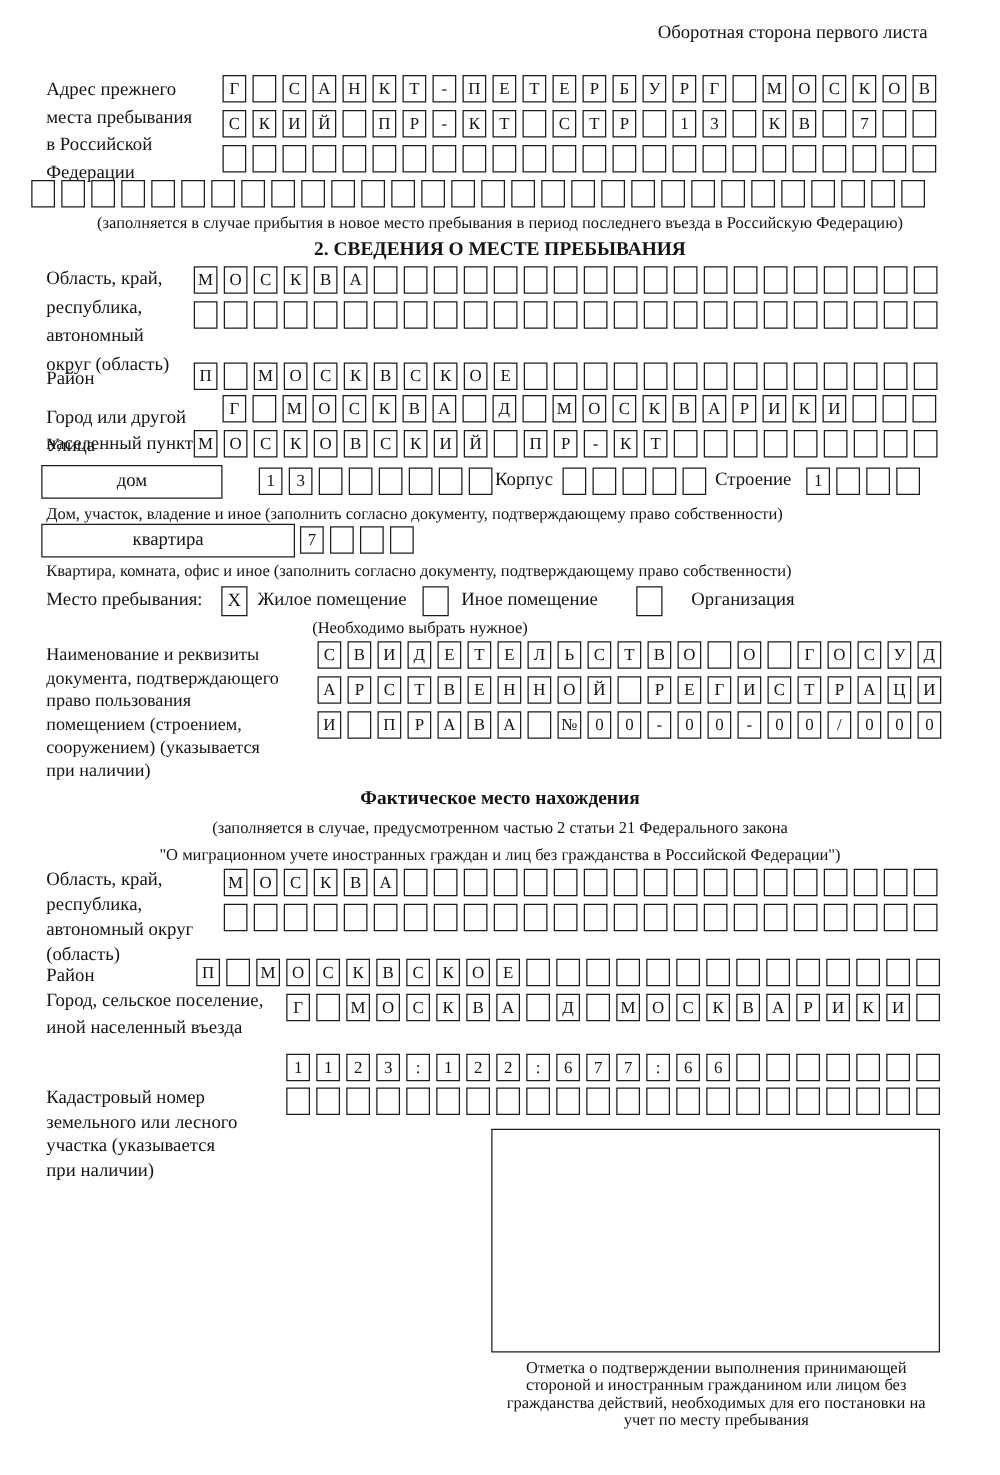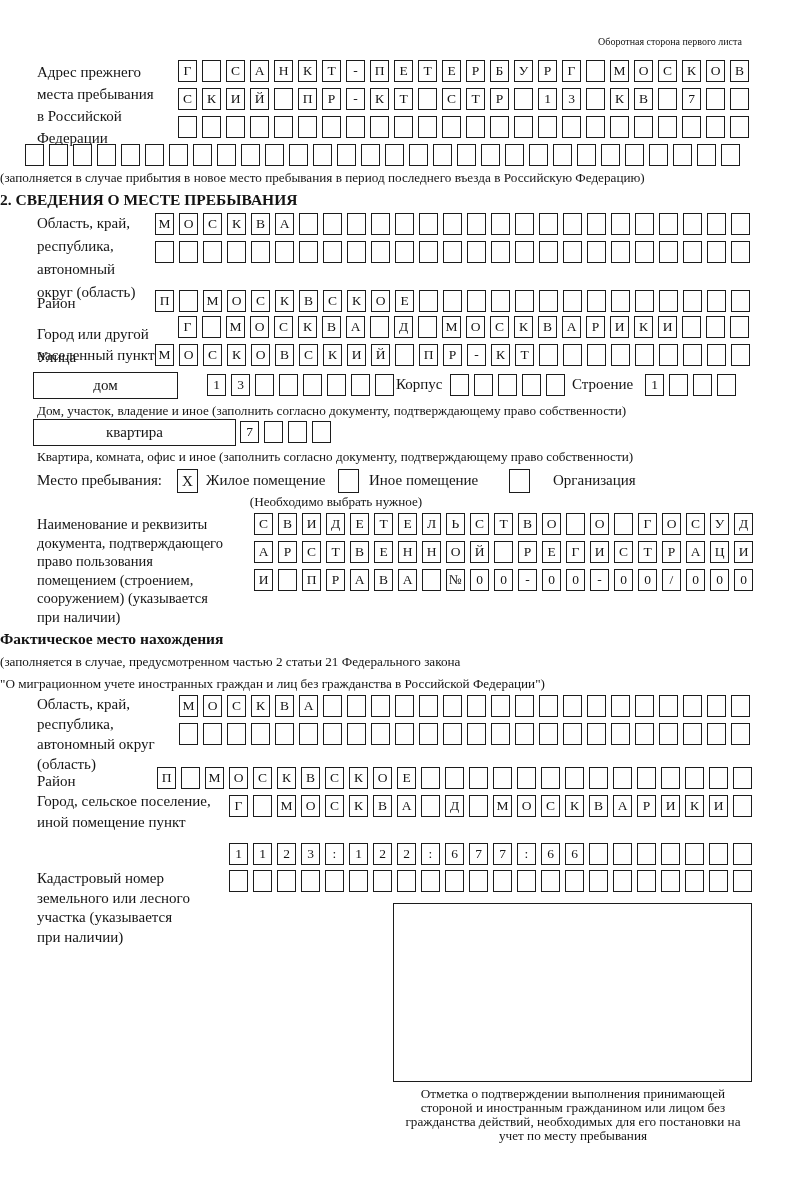--- a/index.html
+++ b/index.html
@@ -19,30 +19,30 @@
   .checkbox{
     position:absolute;width:21px;height:24px;box-sizing:border-box;
     border:1.7px solid #1c1c1c;display:flex;align-items:center;justify-content:center;
     font-size:15px;background:#fff;
   }
   .widebox{
     position:absolute;box-sizing:border-box;border:1.7px solid #1c1c1c;background:#fff;
     display:flex;align-items:center;justify-content:center;font-size:15px;
   }
   .caption{position:absolute;font-size:13.2px;}
-  .centerline{position:absolute;left:0;width:800px;}
+  .centerline{position:absolute;left:0;width:800px;text-align:center;}
   .bold{font-weight:bold;}
   .stampbox{position:absolute;border:1.8px solid #1c1c1c;background:#fff;box-sizing:border-box;}
 </style>
 </head>
 <body>
 
 <div class="page">
 
-  <div class="abs" style="top:36px;right:58px;font-size:10px;">Оборотная сторона первого листа</div>
+  <div class="abs" style="top:18px;right:58px;font-size:15px;">Оборотная сторона первого листа</div>
 
   <div class="lbl" style="left:37px;top:61px;">Адрес прежнего
 места пребывания
 в Российской
 Федерации</div>
   <div class="cellrow" style="left:178px;top:60px;">
       <span class="cell">Г</span>
       <span class="cell"></span>
       <span class="cell">С</span>
       <span class="cell">А</span>
@@ -507,21 +507,21 @@
       <span class="cell"></span>
       <span class="cell"></span>
       <span class="cell"></span>
       <span class="cell"></span>
       <span class="cell"></span>
       <span class="cell"></span>
       <span class="cell"></span>
     </div>
 
   <div class="lbl" style="left:37px;top:791px;line-height:21px;">Город, сельское поселение,
-иной помещение пункт</div>
+иной населенный въезда</div>
   <div class="cellrow" style="left:229px;top:795px;">
       <span class="cell">Г</span>
       <span class="cell"></span>
       <span class="cell">М</span>
       <span class="cell">О</span>
       <span class="cell">С</span>
       <span class="cell">К</span>
       <span class="cell">В</span>
       <span class="cell">А</span>
       <span class="cell"></span>

